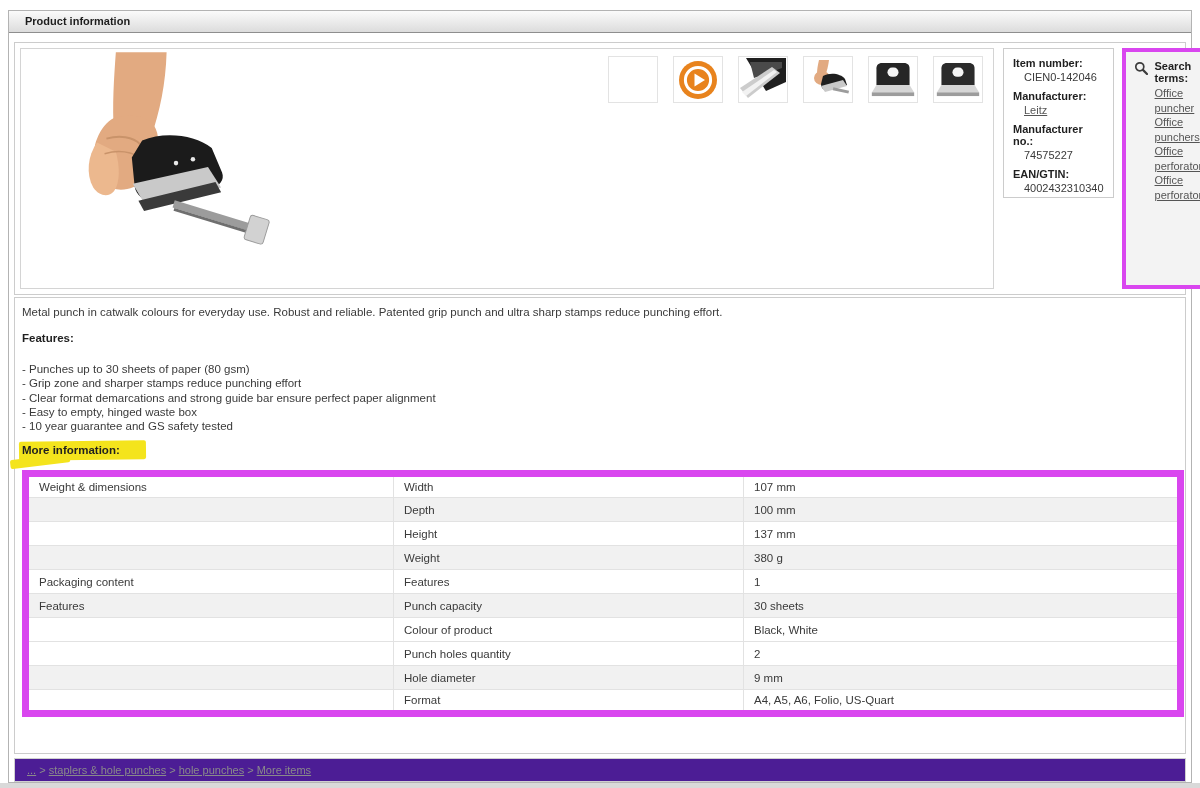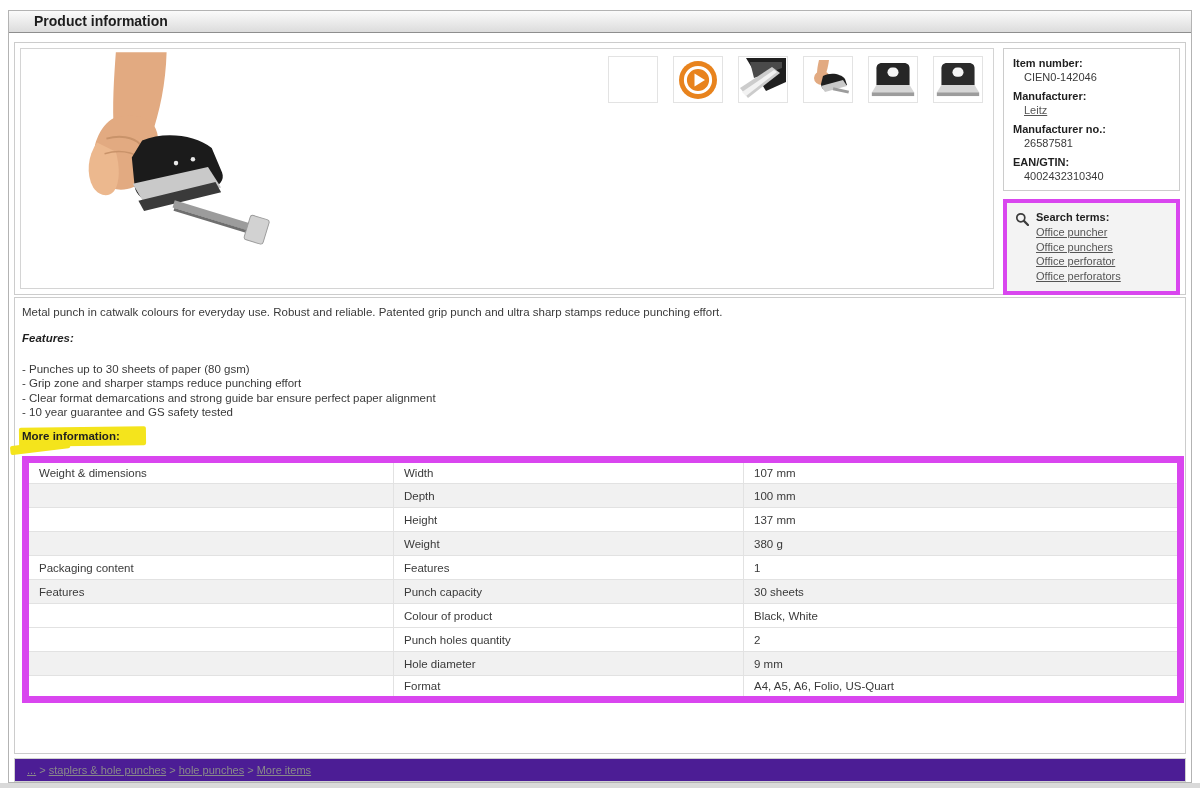--- a/index.html
+++ b/index.html
@@ -2,51 +2,51 @@
 <html><head>
 <meta charset="utf-8">
 <style>
   * { box-sizing: border-box; margin: 0; padding: 0; }
   html, body { width: 1200px; height: 788px; background: #ffffff; overflow: hidden;
     font-family: "Liberation Sans", sans-serif; color: #3a3a3a; }
 
   .frame { position: absolute; left: 8px; top: 10px; width: 1184px; height: 773px;
     border: 1px solid #b3b3b3; background: #fff; }
 
-  .titlebar { height: 22px; line-height: 21px; padding: 0 25px;
+  .titlebar { height: 22px; line-height: 21px; padding: 0 16px;
     background: linear-gradient(#fbfbfb, #dcdcdc);
-    border-bottom: 1px solid #8e8e8e; font-size: 14px; font-weight: bold; color: #1d1d1d; }
+    border-bottom: 1px solid #8e8e8e; font-size: 11px; font-weight: bold; color: #1d1d1d; }
 
   
   .media-section { margin: 9px 5px 0 5px; height: 253px; border: 1px solid #cccccc;
     padding: 5px; display: flex; gap: 9px; background: #fff; }
   .image-box { position: relative; flex: 1; border: 1px solid #d4d4d4; background: #fff; overflow: hidden; }
   .main-image { position: absolute; left: 14px; top: 2px; }
   .thumbs { position: absolute; top: 7px; right: 10px; display: flex; gap: 15px; }
   .thumb { width: 50px; height: 47px; border: 1px solid #e3e3e3; background: #fff;
     display: flex; align-items: center; justify-content: center; cursor: pointer; }
 
-  .right-col { width: 177px; display: flex; flex-direction: column; gap: 8px; }
+  .right-col { width: 177px; display: flex; flex-direction: row; gap: 8px; }
   .info-box { border: 1px solid #cccccc; background: #fff; padding: 8px 9px; height: 150px; font-size: 11px; }
   .info-box .lbl { font-weight: bold; color: #1f1f1f; margin-top: 7px; }
   .info-box .lbl:first-child { margin-top: 0; }
   .info-box .val { padding-left: 11px; margin-top: 2px; color: #3a3a3a; }
   .info-box a, .search-box a { color: #555; text-decoration: underline; cursor: pointer; }
 
   .search-box { border: 4px solid #d946ef; background: #f3f3f3; flex: 1;
     padding: 8px 8px; font-size: 11px; display: flex; gap: 7px; }
   .search-box .mag { flex: 0 0 14px; padding-top: 1px; }
   .search-box .st-label { font-weight: bold; color: #1f1f1f; margin-bottom: 2px; }
   .search-box .term-link { display: block; line-height: 14.5px; }
 
   
   .desc-section { margin: 2px 5px 0 5px; height: 457px; border: 1px solid #cccccc;
     background: #fff; padding: 8px 7px; font-size: 11.5px; overflow: visible; }
   .intro { color: #3a3a3a; }
-  .features-label { margin-top: 14px; font-weight: bold; color: #1f1f1f; font-style: italic; }
+  .features-label { margin-top: 14px; font-weight: bold; color: #1f1f1f; }
   .features-list { margin-top: 18px; }
   .feat-line { line-height: 14.3px; }
 
   .more-info-wrap { position: relative; margin-top: 11px; height: 17px; }
   .hl-swipe { position: absolute; left: -3px; top: -3px; width: 127px; height: 19px;
     background: #f4e41c; transform: rotate(-0.8deg); border-radius: 2px; z-index: 0; }
   .hl-swipe::after { content: ''; position: absolute; left: -9px; top: 15px; width: 60px;
     height: 9px; background: #f4e41c; transform: rotate(-6deg); border-radius: 2px; }
   .more-info-label { position: relative; z-index: 1; font-weight: bold; color: #1f1f1f; }
 
@@ -146,21 +146,21 @@
       </div>
     </div>
 
     <div class="right-col">
       <div class="info-box">
         <div class="lbl">Item number:</div>
         <div class="val">CIEN0-142046</div>
         <div class="lbl">Manufacturer:</div>
         <div class="val"><a href="#">Leitz</a></div>
         <div class="lbl">Manufacturer no.:</div>
-        <div class="val">26587581</div>
+        <div class="val">74575227</div>
         <div class="lbl">EAN/GTIN:</div>
         <div class="val">4002432310340</div>
       </div>
 
       <div class="search-box">
         <div class="mag">
           <svg width="14" height="14" viewBox="0 0 14 14">
             <circle cx="5.8" cy="5.8" r="4" fill="none" stroke="#3c3c3c" stroke-width="1.7"></circle>
             <line x1="8.9" y1="8.9" x2="13" y2="13" stroke="#3c3c3c" stroke-width="2.2" stroke-linecap="round"></line>
           </svg>
@@ -178,20 +178,21 @@
     </div>
   </div>
 
   <div class="desc-section">
     <div class="intro">Metal punch in catwalk colours for everyday use. Robust and reliable. Patented grip punch and ultra sharp stamps reduce punching effort.</div>
     <div class="features-label">Features:</div>
     <div class="features-list">
         <div class="feat-line">- Punches up to 30 sheets of paper (80 gsm)</div>
         <div class="feat-line">- Grip zone and sharper stamps reduce punching effort</div>
         <div class="feat-line">- Clear format demarcations and strong guide bar ensure perfect paper alignment</div>
+        <div class="feat-line">- Easy to empty, hinged waste box</div>
         <div class="feat-line">- 10 year guarantee and GS safety tested</div>
       </div>
 
     <div class="more-info-wrap">
       <span class="hl-swipe"></span>
       <span class="more-info-label">More information:</span>
     </div>
 
     <table class="spec">
       <colgroup>

